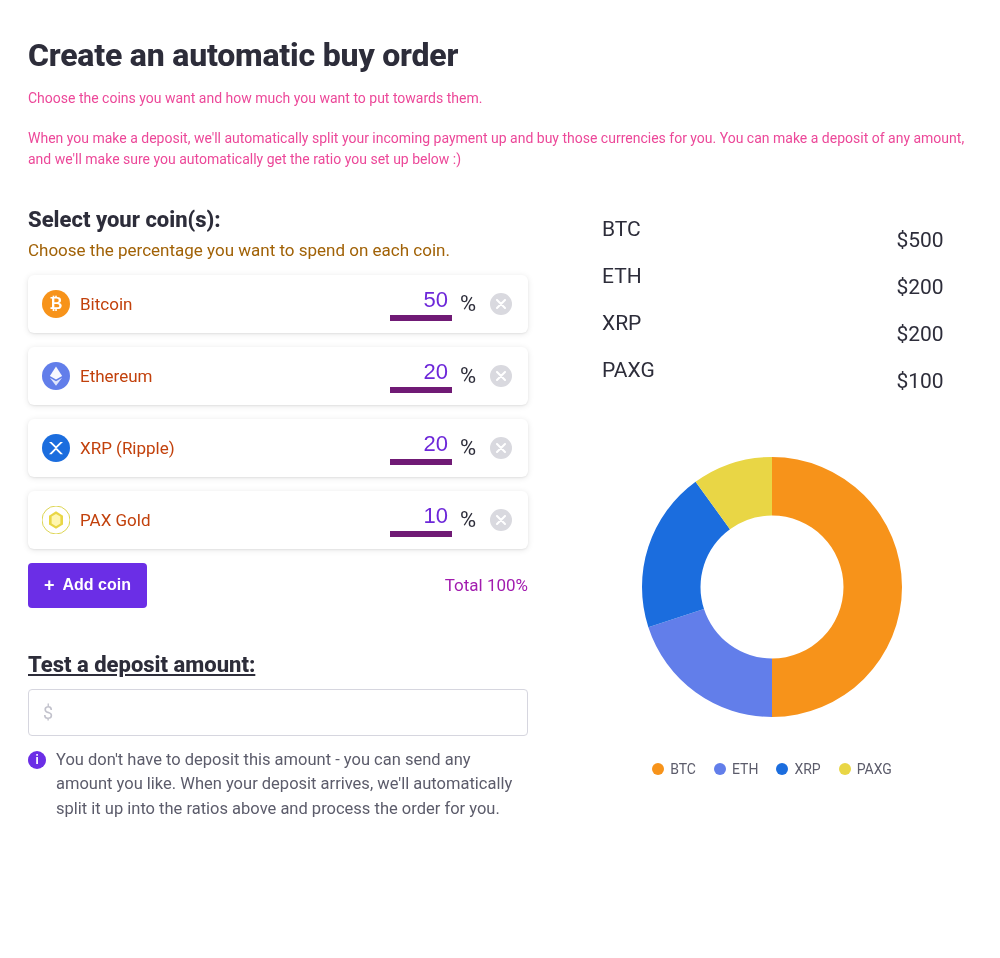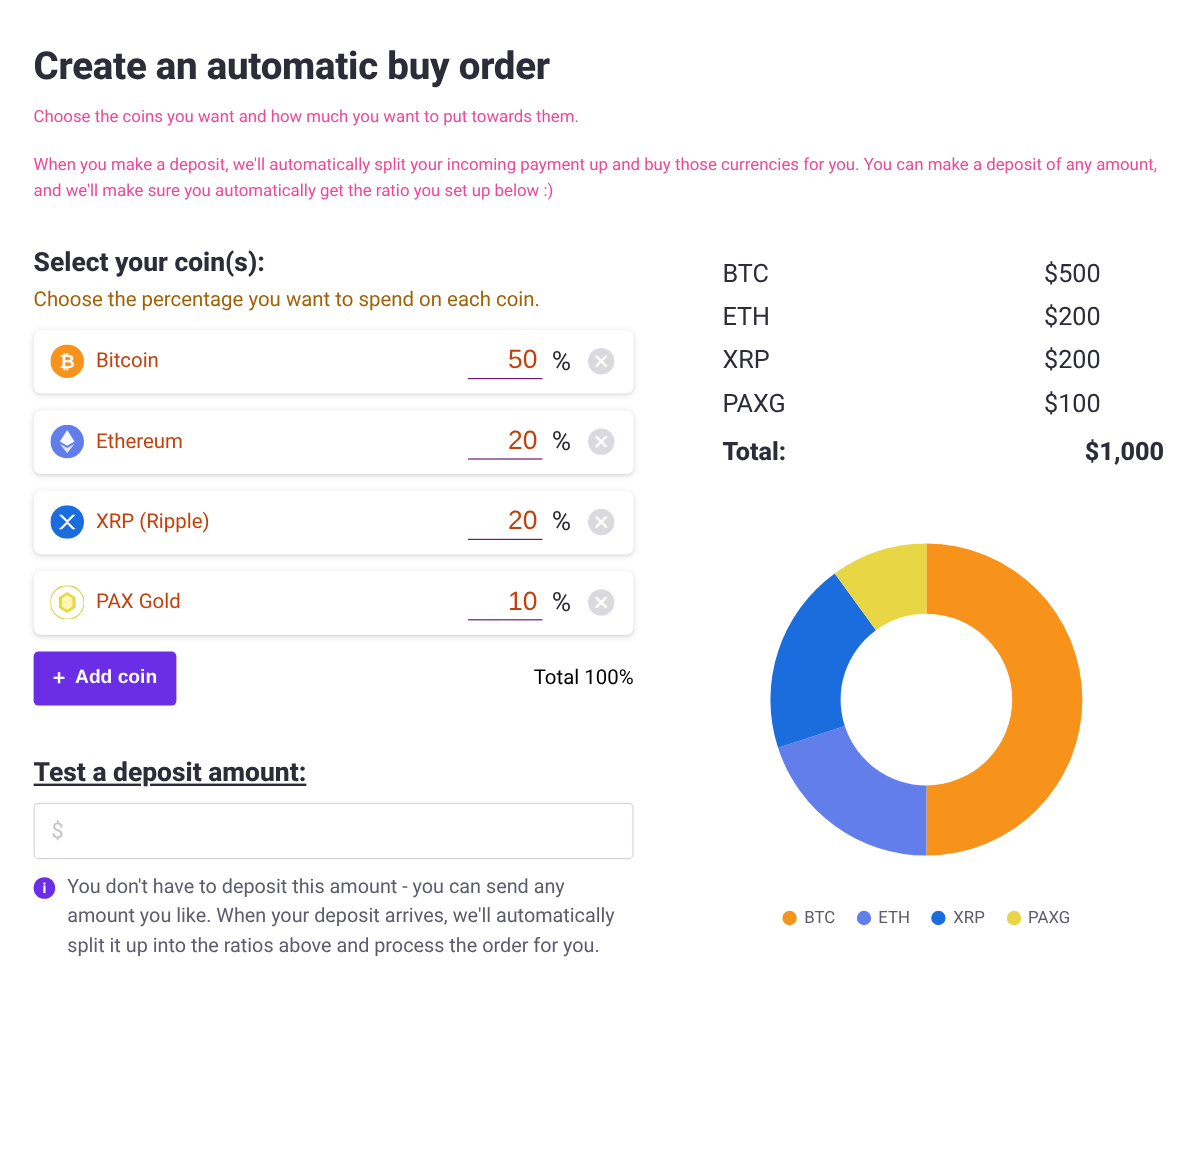--- a/index.html
+++ b/index.html
@@ -54,26 +54,26 @@
   .coin-icon {
     width: 28px; height: 28px; flex: 0 0 28px;
     margin-right: 10px;
     display: flex; align-items: center; justify-content: center;
   }
   .coin-name { font-size: 17px; color: #c2410c; }
   .coin-spacer { flex: 1; }
   .pct-input {
     width: 62px;
     border: none;
-    border-bottom: 1px solid #701a75;
+    border-bottom: 6px solid #701a75;
     font-size: 22px;
     text-align: right;
     padding: 0 4px 2px 0;
     background: transparent;
-    color: #c2410c;
+    color: #6d28d9;
   }
   .pct-sign {
     font-size: 22px;
     color: #2d2d3a;
     margin: 0 14px 0 8px;
   }
   .remove-btn {
     width: 22px; height: 22px; border-radius: 50%;
     background: #d9d9df; color: #fff;
     display: flex; align-items: center; justify-content: center;
@@ -90,21 +90,21 @@
     border: none;
     border-radius: 4px;
     font-size: 16px;
     font-weight: 700;
     padding: 12px 16px;
     display: flex; align-items: center; gap: 8px;
     cursor: pointer;
   }
   .add-btn .plus { font-size: 18px; font-weight: 800; }
   .total-pct {
-    font-size: 17px; color: #000000;
+    font-size: 17px; color: #a21caf;
   }
 
   h2.deposit-head {
     font-size: 22px;
     font-weight: 800;
     margin: 44px 0 12px 0;
     text-decoration: underline;
   }
   .deposit-field {
     border: 1px solid #d6d6df;
@@ -135,21 +135,21 @@
   .summary-head {
     font-size: 22px; font-weight: 800; margin: 0 0 10px 0;
     padding-left: 30px;
   }
   .summary-row {
     display: flex; justify-content: space-between;
     font-size: 21px; color: #2d2d3a;
     padding: 6px 2px 6px 30px;
   }
   .summary-row .sym { width: 90px; }
-  .summary-row .val { text-align: left; width: 100px; font-variant-numeric: tabular-nums; }
+  .summary-row .val { text-align: center; width: 100px; font-variant-numeric: tabular-nums; margin-top: 11px; }
   .summary-total {
     display: flex; justify-content: space-between;
     font-size: 21px; font-weight: 800;
     padding: 10px 2px 6px 30px;
   }
   .donut-wrap {
     display: flex; flex-direction: column; align-items: center;
     margin-top: 38px;
   }
   .legend {
@@ -275,24 +275,20 @@
         </div>
         <div class="summary-row">
           <span class="sym">XRP</span>
           <span class="val">$200</span>
         </div>
         <div class="summary-row">
           <span class="sym">PAXG</span>
           <span class="val">$100</span>
         </div>
       </div>
-    <div class="summary-total">
-      <span>Total:</span>
-      <span>$1,000</span>
-    </div>
 
     <div class="donut-wrap">
       <svg id="donut" width="300" height="300" viewBox="0 0 300 300">
           <path d="M 150 20 A 130 130 0 0 1 150 280 L 150 221.5 A 71.5 71.5 0 0 0 150 78.5 Z" fill="#f7931a"></path>
           <path d="M 150 280 A 130 130 0 0 1 26.36265288163004 190.1722092687432 L 81.99945908489653 172.09471509780874 A 71.5 71.5 0 0 0 150 221.5 Z" fill="#627eea"></path>
           <path d="M 26.36265288163004 190.1722092687432 A 130 130 0 0 1 73.58791720197848 44.82779073125684 L 107.97335446108816 92.15528490219126 A 71.5 71.5 0 0 0 81.99945908489653 172.09471509780874 Z" fill="#1b6dde"></path>
           <path d="M 73.58791720197848 44.82779073125684 A 130 130 0 0 1 149.99999999999997 20 L 150 78.5 A 71.5 71.5 0 0 0 107.97335446108816 92.15528490219126 Z" fill="#e9d645"></path>
         </svg>
       <div class="legend" id="legend">
           <span class="item">

